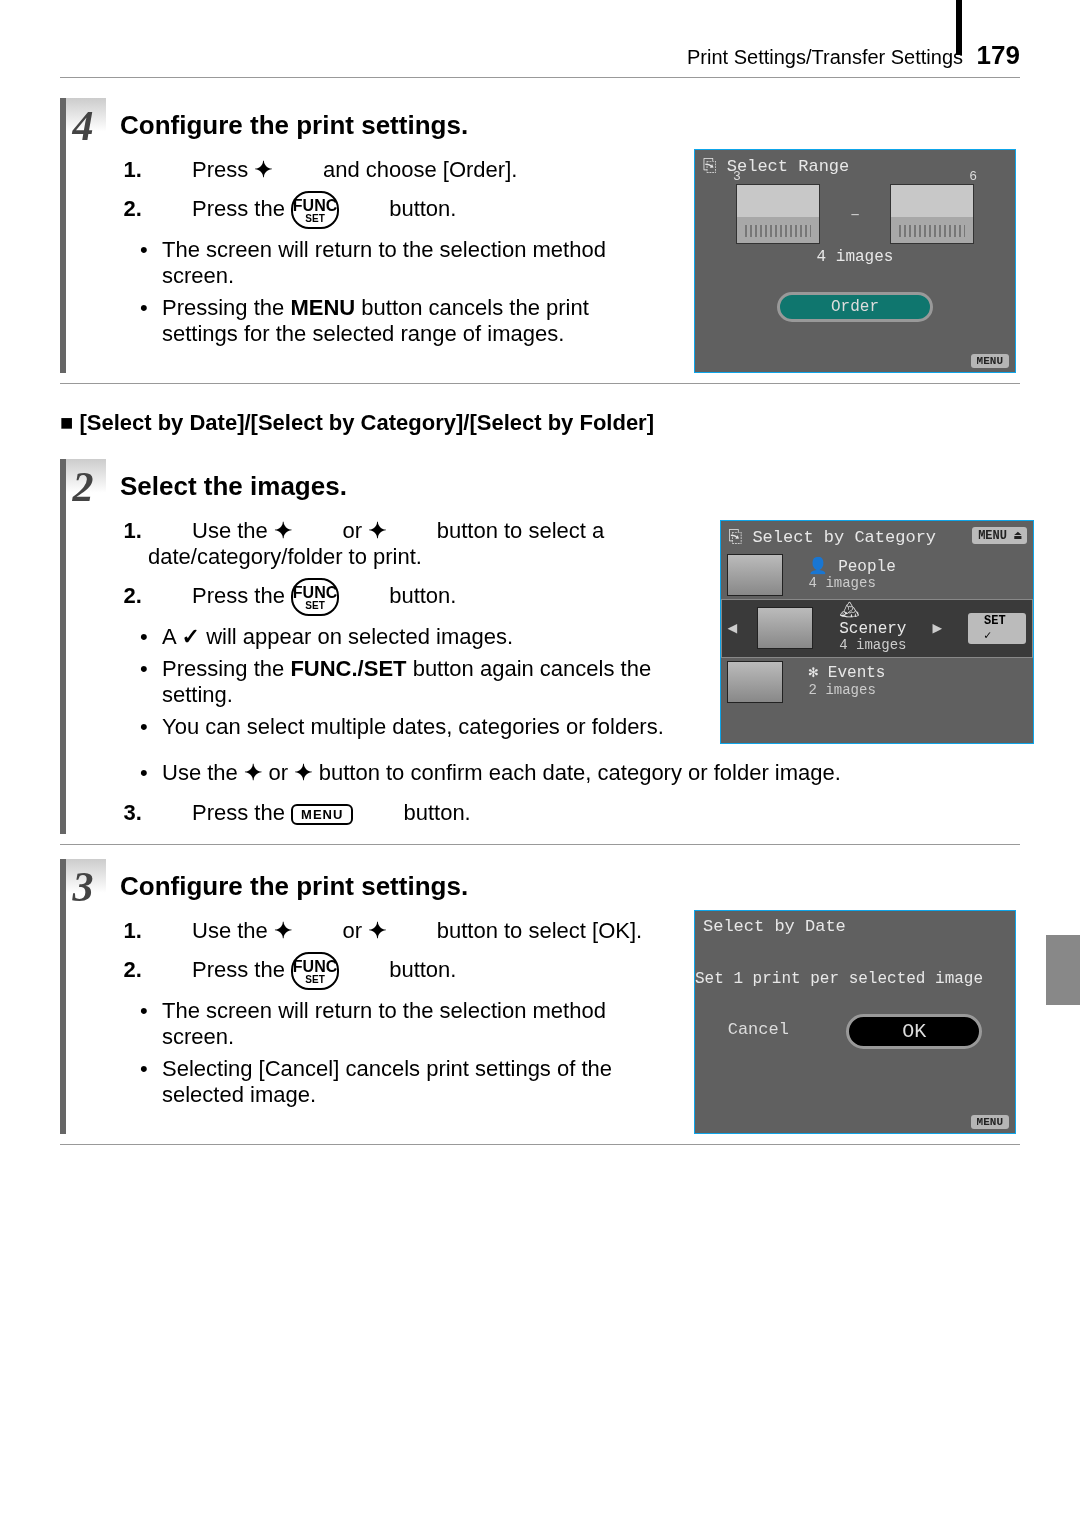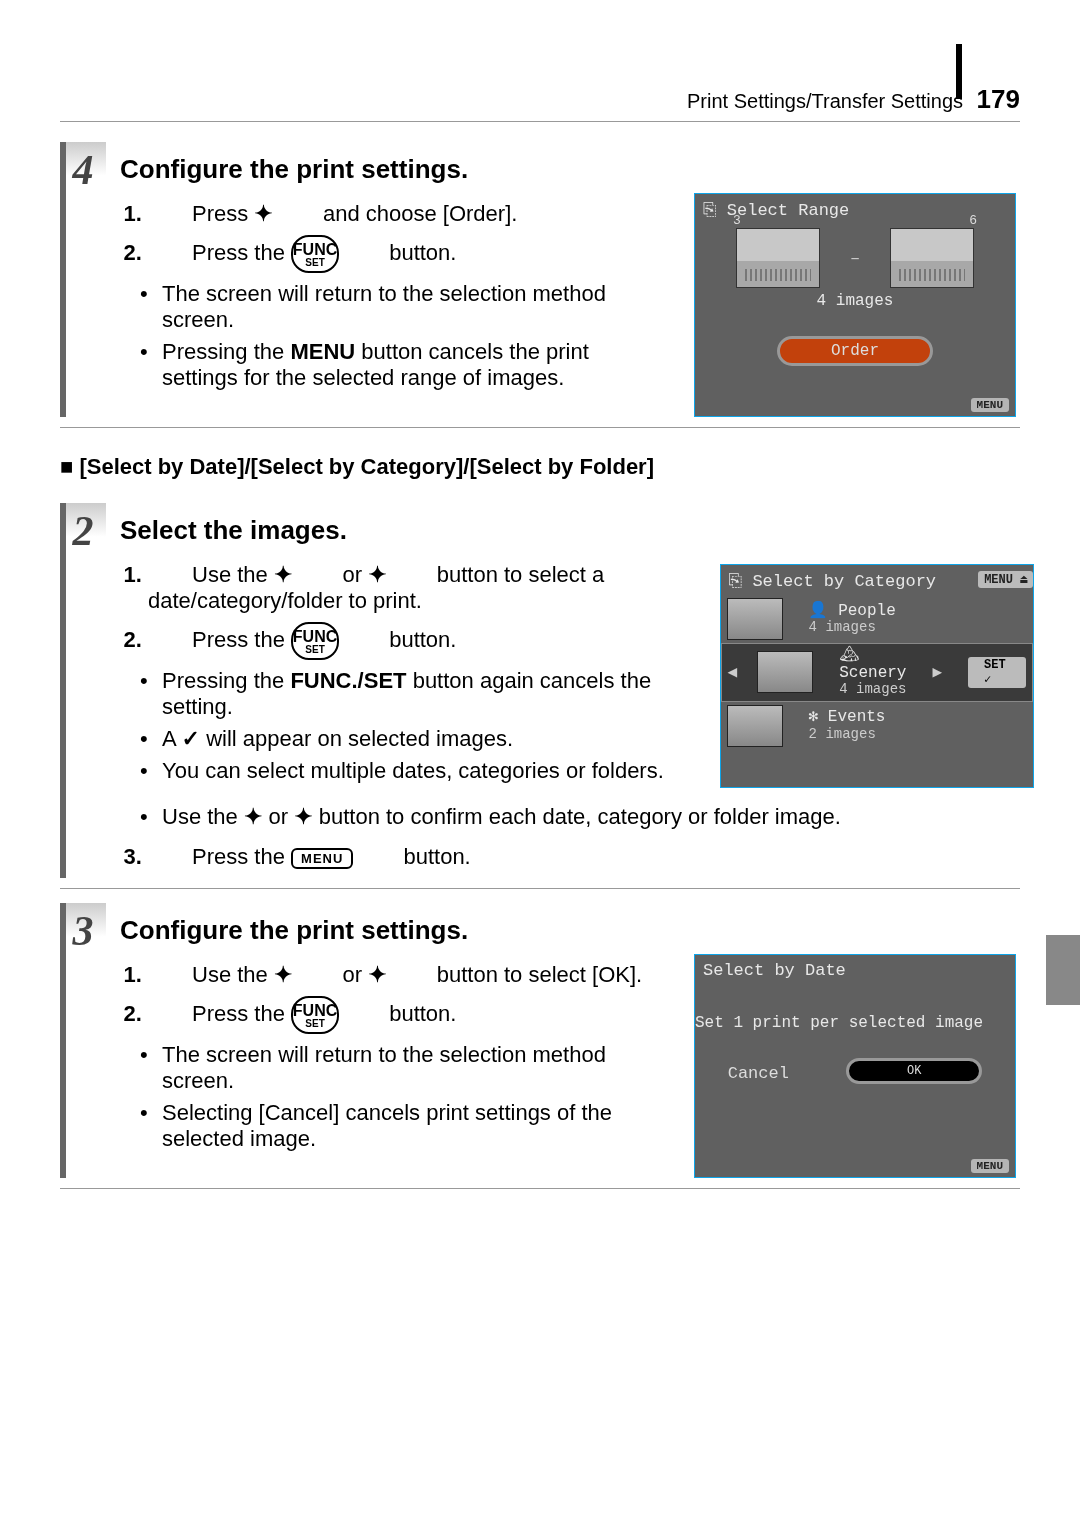--- a/index.html
+++ b/index.html
@@ -15,21 +15,20 @@
     padding: 40px 60px 60px 60px;
     position: relative;
   }
   .page-header {
     text-align: right;
     font-size: 20px;
     padding-bottom: 6px;
     margin-bottom: 20px;
     position: relative;
     border-bottom: 1px solid #999;
-    margin-top: 44px;
   }
   .page-header .tick {
     position: absolute;
     right: 58px;
     top: -40px;
     width: 6px;
     height: 55px;
     background: #000;
   }
   .page-number {
@@ -163,21 +162,21 @@
     font-size: 17px;
     border: 1px solid #0ea5e9;
     position: relative;
   }
   .screen .scr-title {
     padding: 6px 8px 4px 8px;
     font-size: 17px;
   }
   .screen .scr-badge {
     position: absolute;
-    right: 0;
+    right: 6px;
     top: 6px;
     background: #bbb;
     color: #222;
     font-size: 12px;
     padding: 1px 6px;
     border-radius: 3px;
     font-weight: bold;
   }
   .thumbs {
     display: flex;
@@ -202,21 +201,21 @@
   }
   .thumb .tl {
     position: absolute; top: -16px; font-size: 13px; color:#ddd;
   }
   .thumb .tl.left { left: -4px; }
   .thumb .tl.right { right: -4px; }
   .center-txt { text-align: center; padding: 2px 0 8px 0; font-size: 16px; }
   .order-btn {
     margin: 0 auto 6px auto;
     width: 150px;
-    background: #c2410c;
+    background: #0f766e;
     color: #ddd;
     border-radius: 18px;
     border: 3px solid #999;
     text-align: center;
     padding: 3px 0;
     font-size: 16px;
   }
   .menu-back {
     position: absolute;
     right: 6px;
@@ -254,21 +253,21 @@
   .arrow-side {
     width:12px;text-align:center;color:#ccc;font-size:16px;
   }
   
   .confirm-row {
     display:flex; justify-content:space-around; padding:8px 4px 6px 4px;
   }
   .cancel-lbl { color:#ddd; font-size:17px; padding-top:6px;}
   .ok-btn {
     width:130px;background:#000;color:#ddd;border-radius:18px;border:3px solid #999;
-    text-align:center;padding:3px 0;font-size:12px;
+    text-align:center;padding:3px 0;font-size:20px;
   }
   .confirm-msg {
     padding: 30px 8px 18px 0;
     font-size: 16px;
   }
   .tab-strip {
     position: absolute;
     right: 0;
     top: 935px;
     width: 34px;
@@ -359,24 +358,24 @@
               <span class="plain">Press the </span>
               <span class="func-btn">
                   <span class="t">FUNC</span>
                   <span class="b">SET</span>
                 </span>
               <span class="plain"> button.</span>
             </li>
           </ol>
           <ul class="notes">
             <li>
+              <span>A </span><span class="checkmark">✓</span><span> will appear on selected images.</span>
+            </li>
+            <li>
               <span>Pressing the </span><b>FUNC./SET</b><span> button again cancels the setting.</span>
-            </li>
-            <li>
-              <span>A </span><span class="checkmark">✓</span><span> will appear on selected images.</span>
             </li>
             <li>You can select multiple dates, categories or folders.</li>
           </ul>
         </div>
         <div class="img-col">
           <div class="screen" style="height:222px;margin-left:44px;">
             <div class="scr-title" style="padding-right:64px;">⎘ <span>Select by Category</span></div>
             <span class="scr-badge"><span>MENU</span> ⏏</span>
             <div class="cat-row">
               <div class="cat-thumb"></div>

